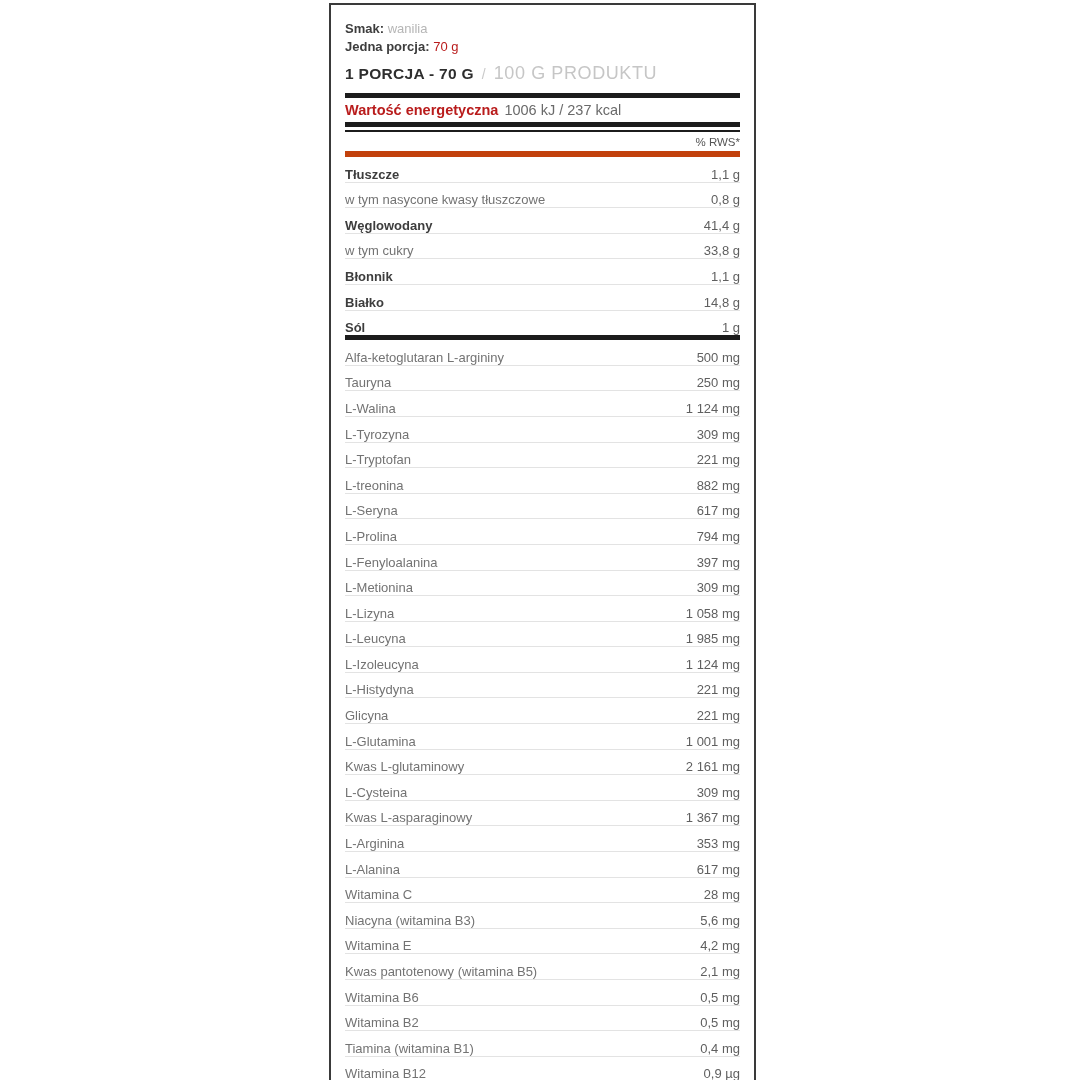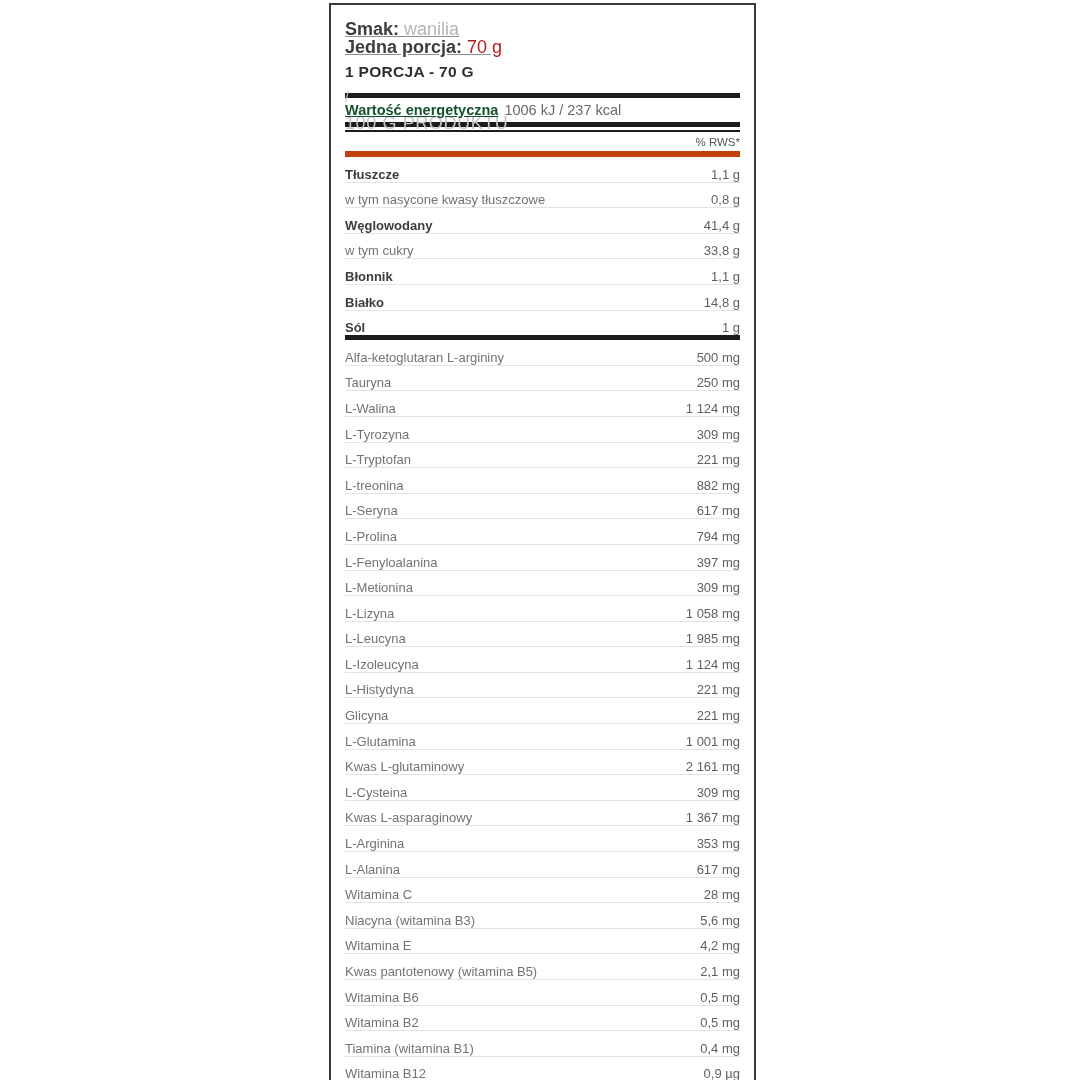--- a/index.html
+++ b/index.html
@@ -17,40 +17,38 @@
     top: 3px;
     width: 395px;
     height: 1100px;
     border: 2px solid #3a3a3a;
     border-bottom: none;
     background: #ffffff;
     padding: 15px 14px 0 14px;
   }
   
   .meta-line {
-    font-size: 18px;
+    font-size: 13px;
     line-height: 18px;
     color: #8f8f8f;
-    text-decoration: underline;
   }
   .meta-line .meta-label {
     font-weight: bold;
     color: #3d3d3d;
   }
   .meta-line .flavor-value { color: #b5b5b5; }
   .meta-line .serving-value { color: #b91c1c; }
 
   
   .tabs {
     margin-top: 7px;
     height: 21px;
     display: flex;
     align-items: baseline;
     gap: 8px;
-    flex-direction: column;
   }
   .tab-active {
     font-size: 15.5px;
     font-weight: bold;
     color: #2e2e2e;
     letter-spacing: 0.3px;
     cursor: pointer;
   }
   .tab-separator {
     font-size: 14px;
@@ -75,23 +73,22 @@
 
   
   .energy-row {
     height: 24px;
     display: flex;
     align-items: center;
     font-size: 14.5px;
   }
   .energy-row .energy-label {
     font-weight: bold;
-    color: #14532d;
+    color: #b91c1c;
     margin-right: 6px;
-    text-decoration: underline;
   }
   .energy-row .energy-value { color: #6a6a6a; }
 
   
   .rws-row {
     height: 19px;
     display: flex;
     justify-content: flex-end;
     align-items: center;
     font-size: 11.5px;

